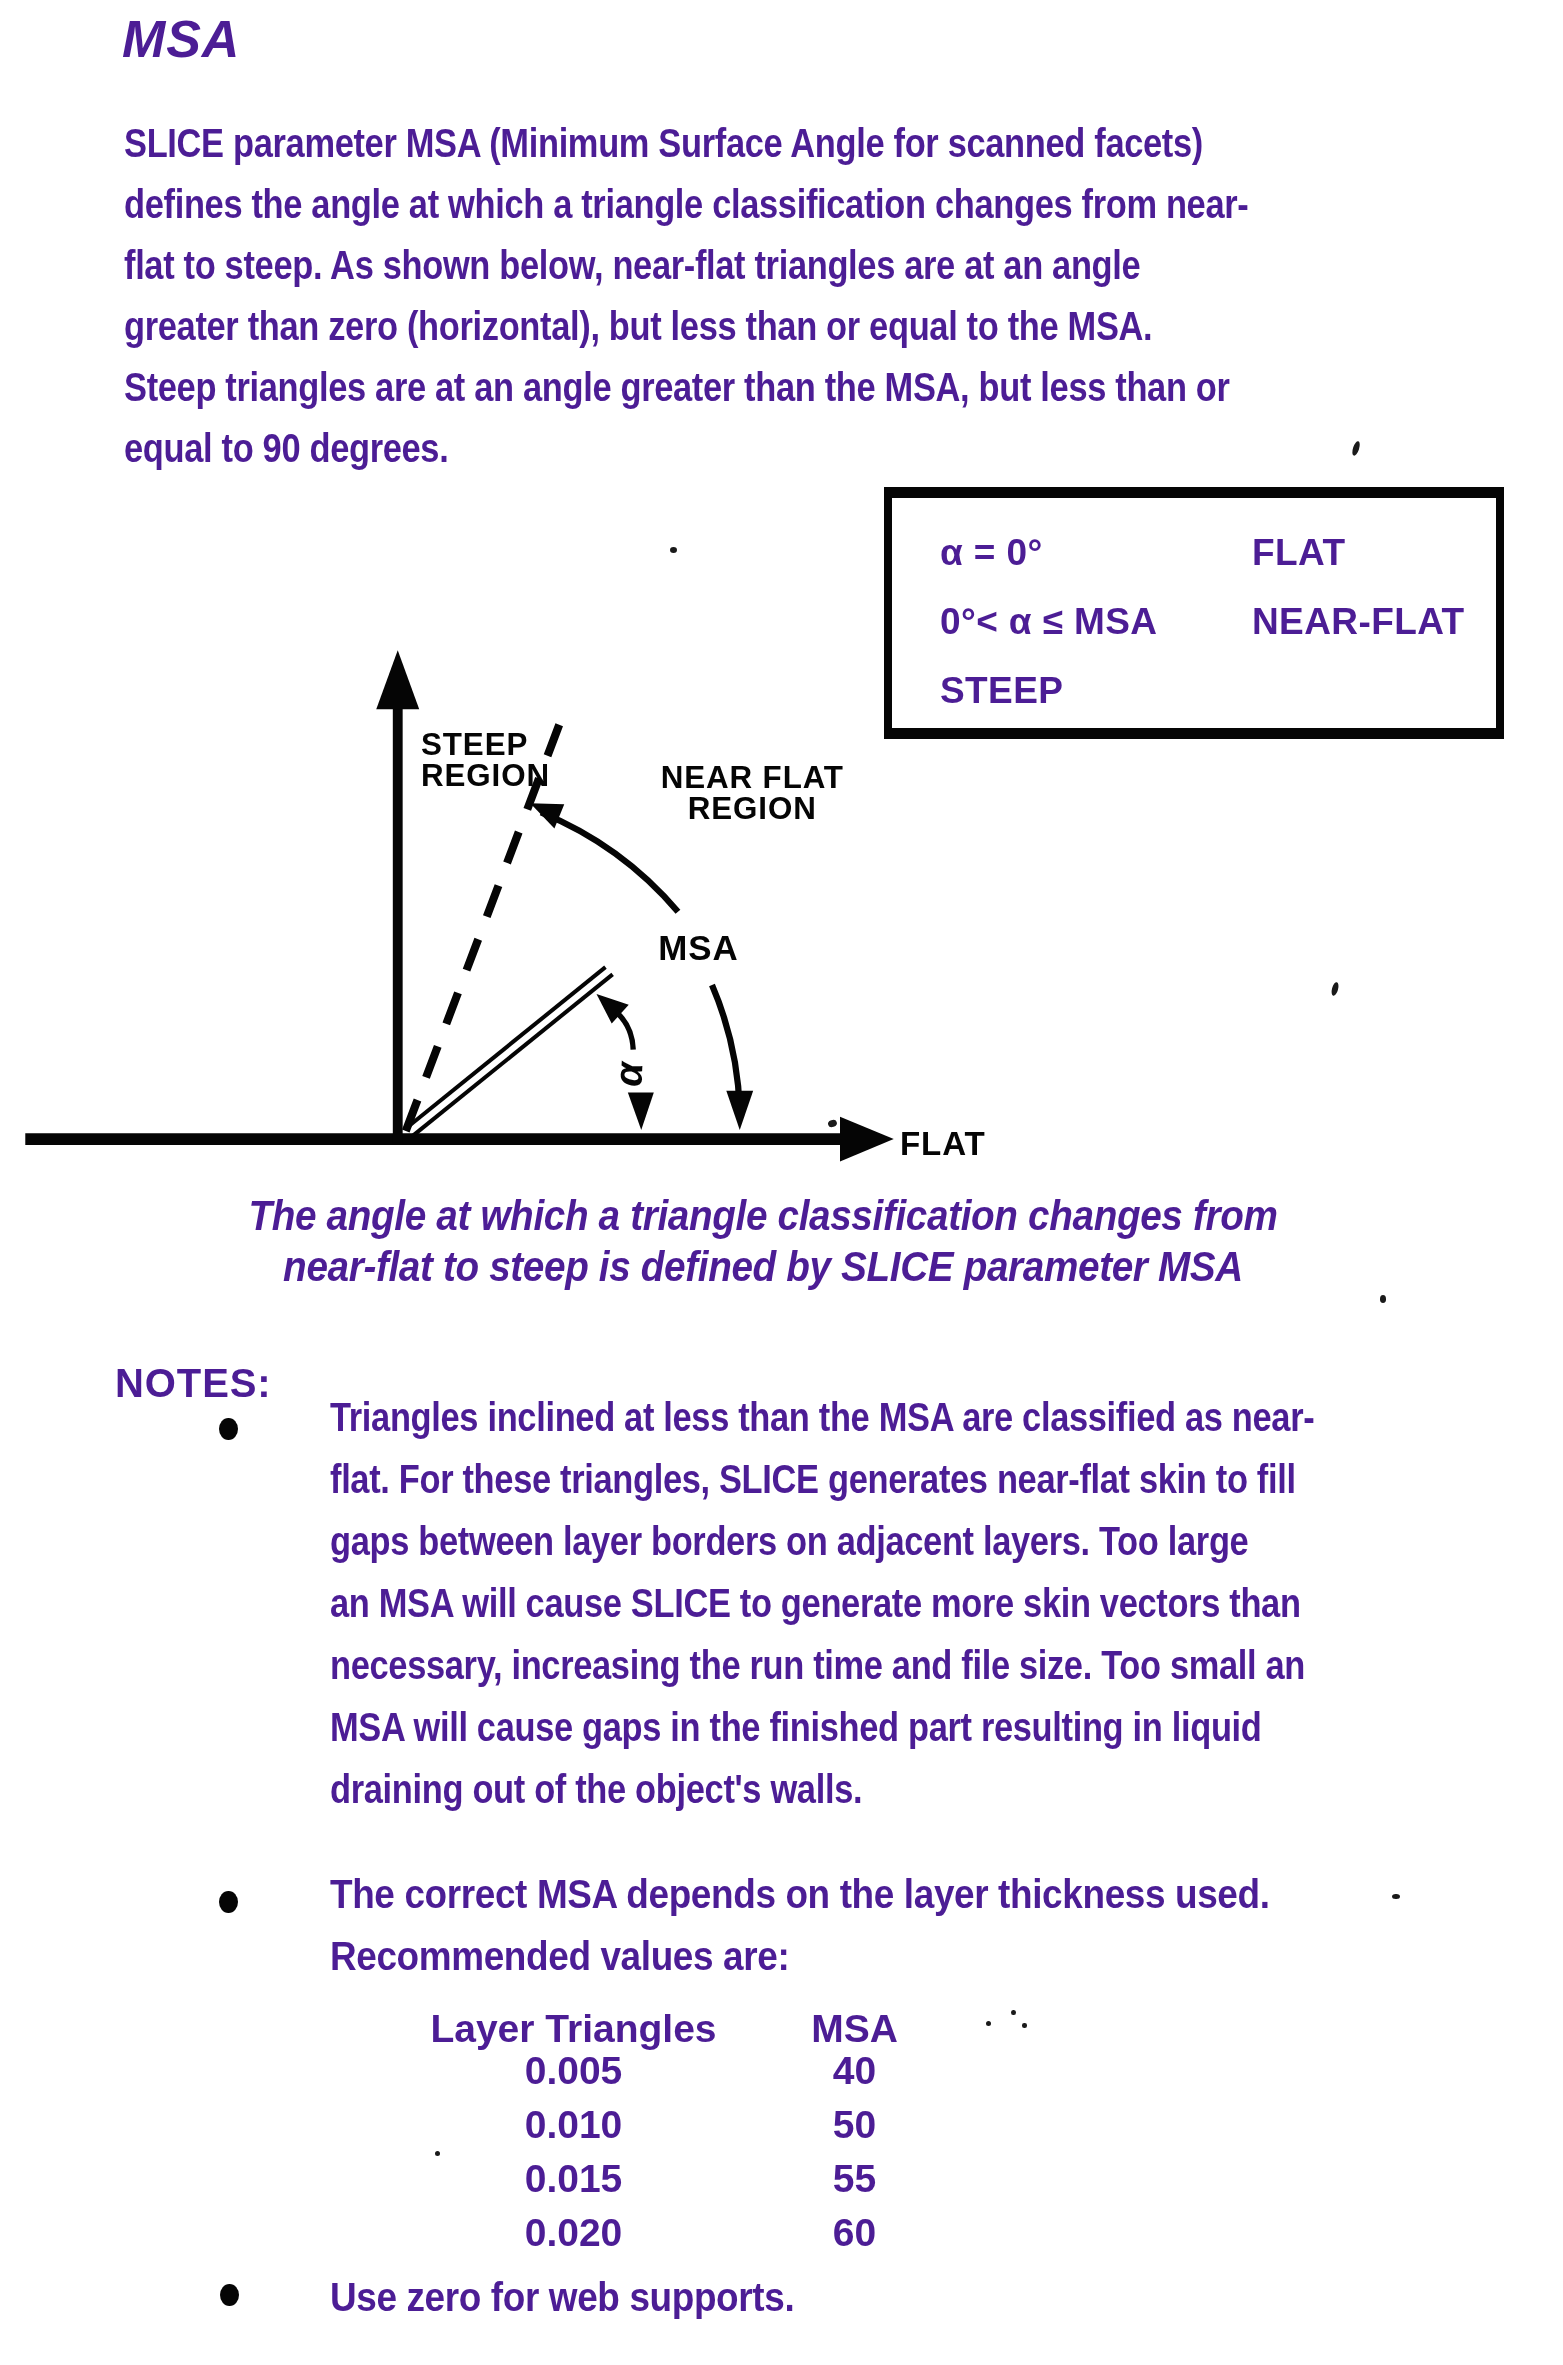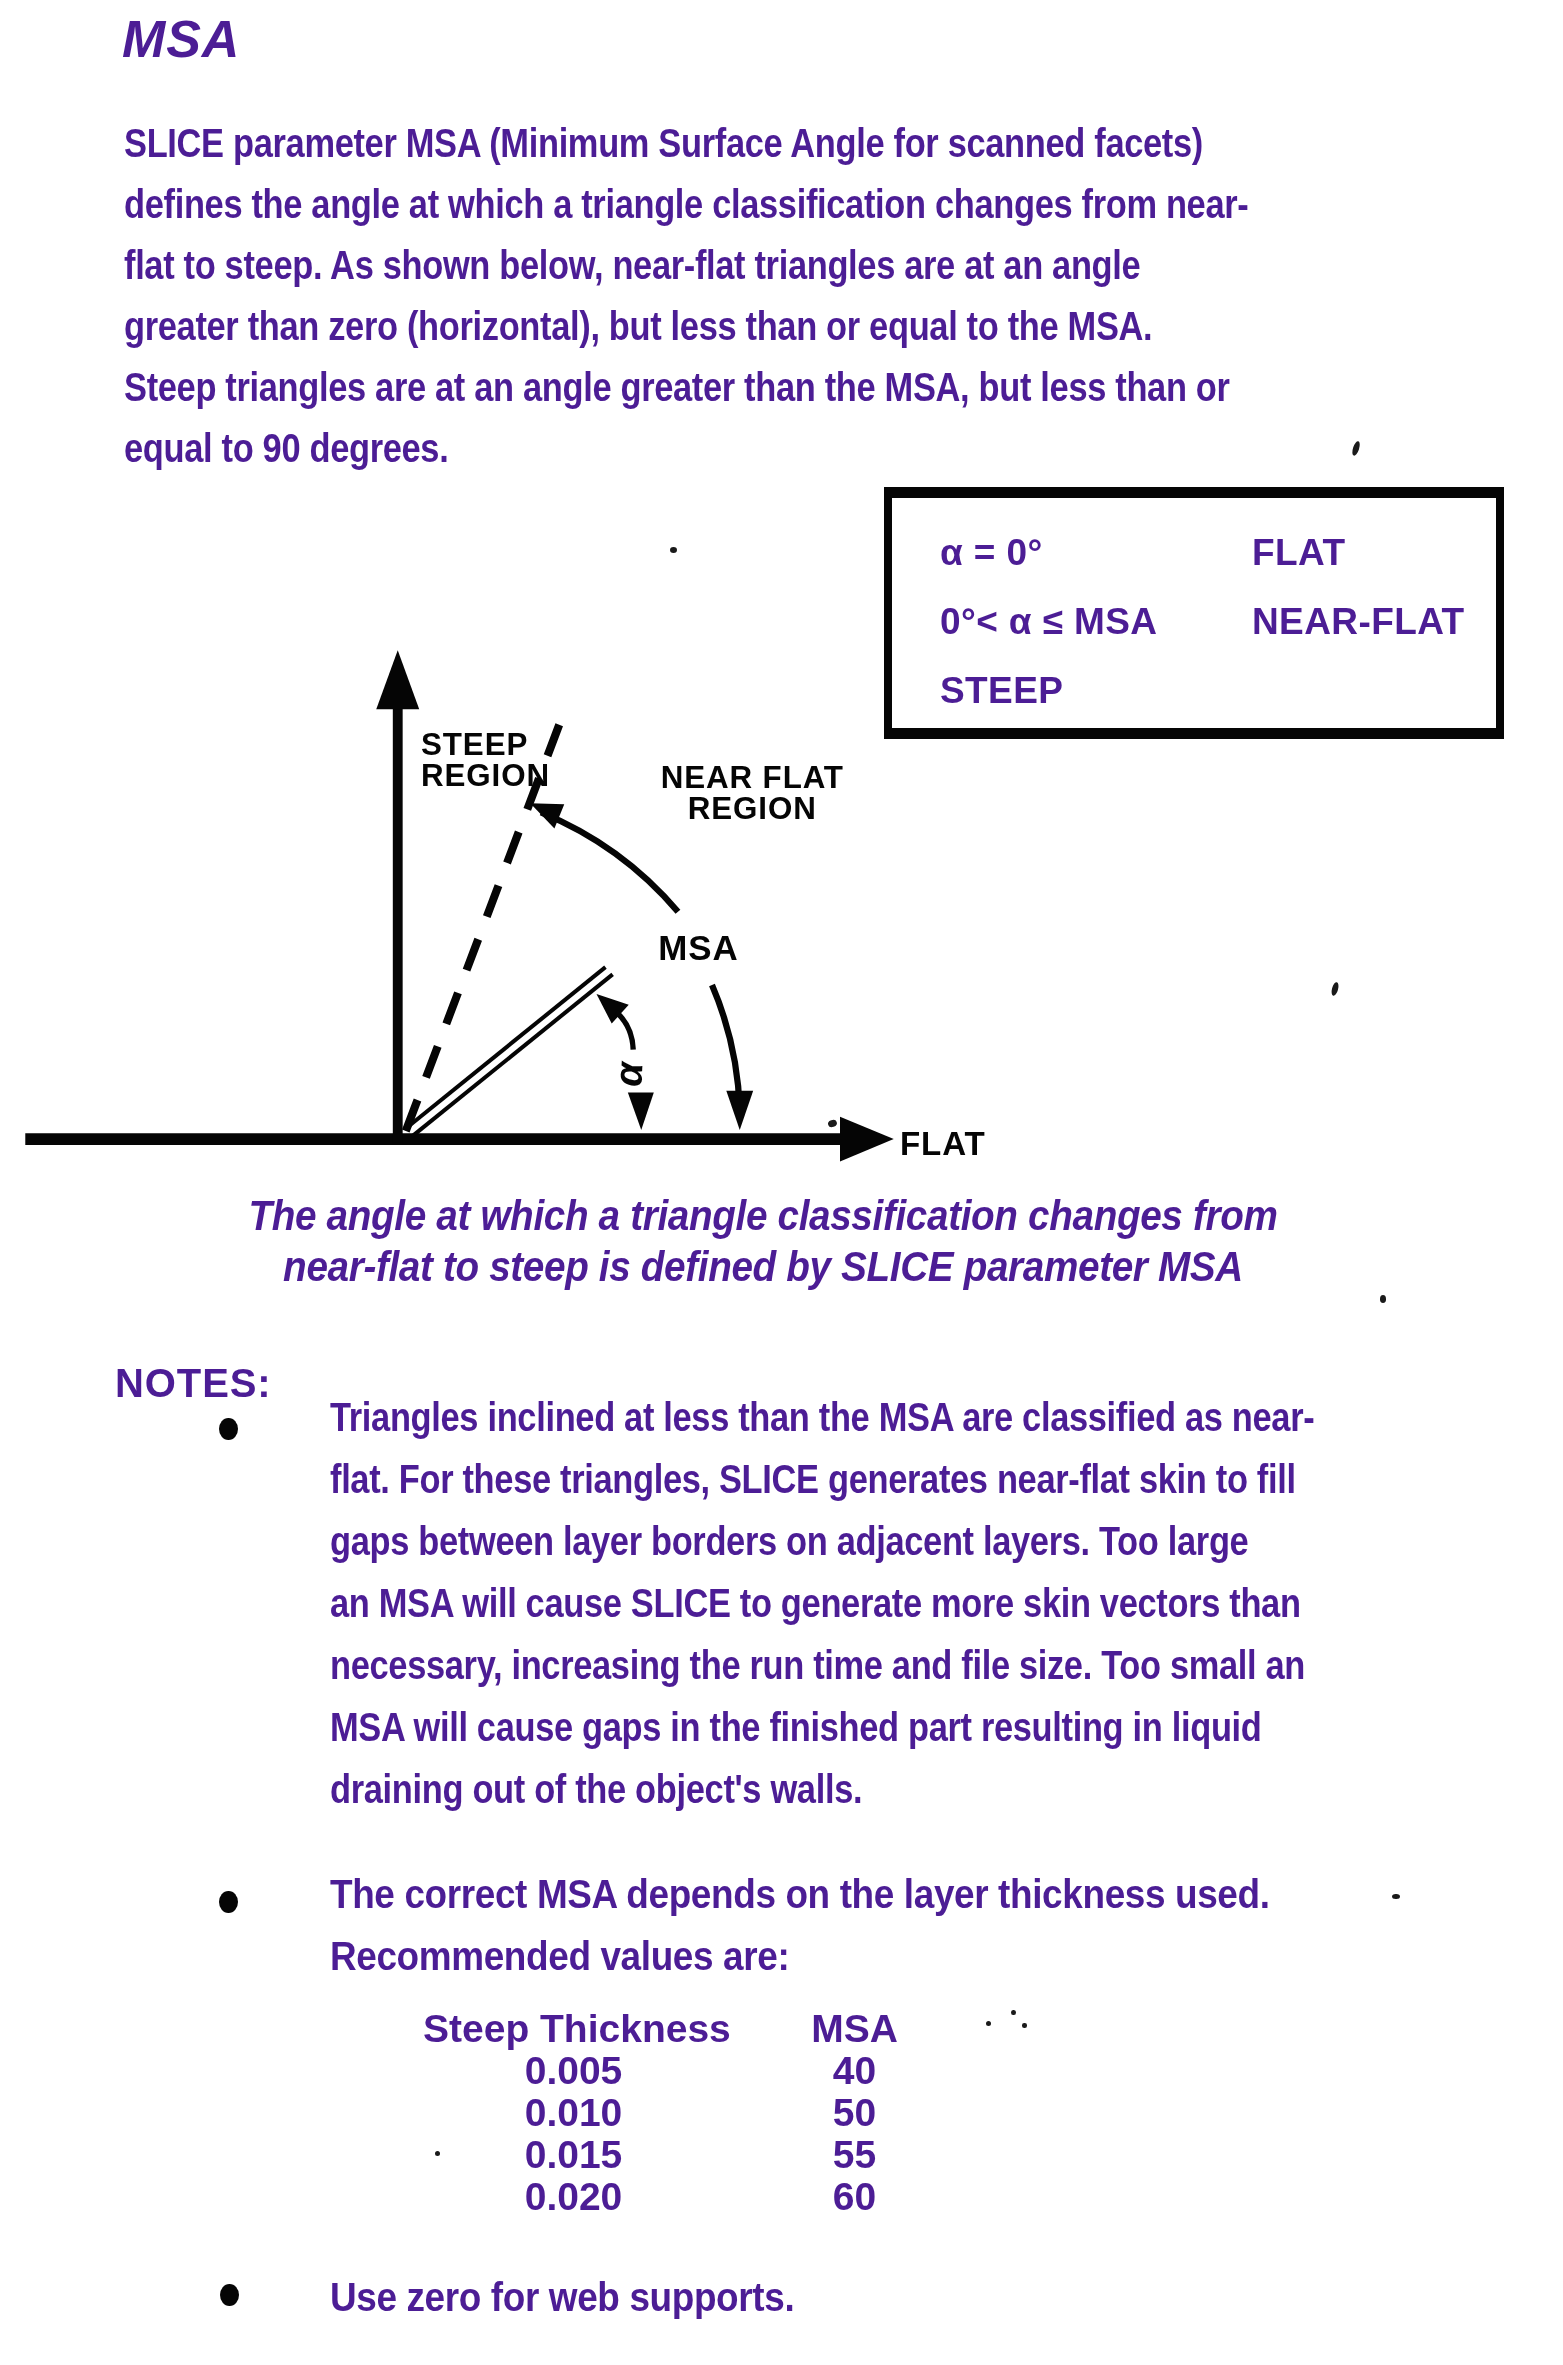--- a/index.html
+++ b/index.html
@@ -71,21 +71,21 @@
     left:423px;top:2009px;
     display:grid;
     grid-template-columns:301px 99px;
     column-gap:81px;
     text-align:center;
   }
   .msa-table .th{
     font-size:39px;font-weight:bold;line-height:39px;white-space:nowrap;
   }
   .msa-table .td{
-    font-size:39px;font-weight:bold;line-height:42px;
+    font-size:39px;font-weight:bold;line-height:42px;margin-top:12px;
   }
   .msa-table .first-row{margin-top:2px;}
 
   .speck{background:#1a1a1a;border-radius:50%;}
 
   svg text{
     font-family:"Liberation Sans","DejaVu Sans",sans-serif;
     font-weight:bold;
     fill:#050505;
   }
@@ -156,21 +156,21 @@
 an MSA will cause SLICE to generate more skin vectors than
 necessary, increasing the run time and file size.  Too small an
 MSA will cause gaps in the finished part resulting in liquid
 draining out of the object's walls.</div>
 
   <div class="abs bullet-dot" style="left:219px;top:1891px;"></div>
   <div class="abs note-text note-2 pre">The correct MSA depends on the layer thickness used.
 Recommended values are:</div>
 
   <div class="abs msa-table">
-    <div class="th">Steep Thickness</div>
+    <div class="th">Layer Triangles</div>
     <div class="th">MSA</div>
 
     <div class="td first-row">0.005</div>
     <div class="td first-row">40</div>
     <div class="td">0.010</div>
     <div class="td">50</div>
     <div class="td">0.015</div>
     <div class="td">55</div>
     <div class="td">0.020</div>
     <div class="td">60</div>

